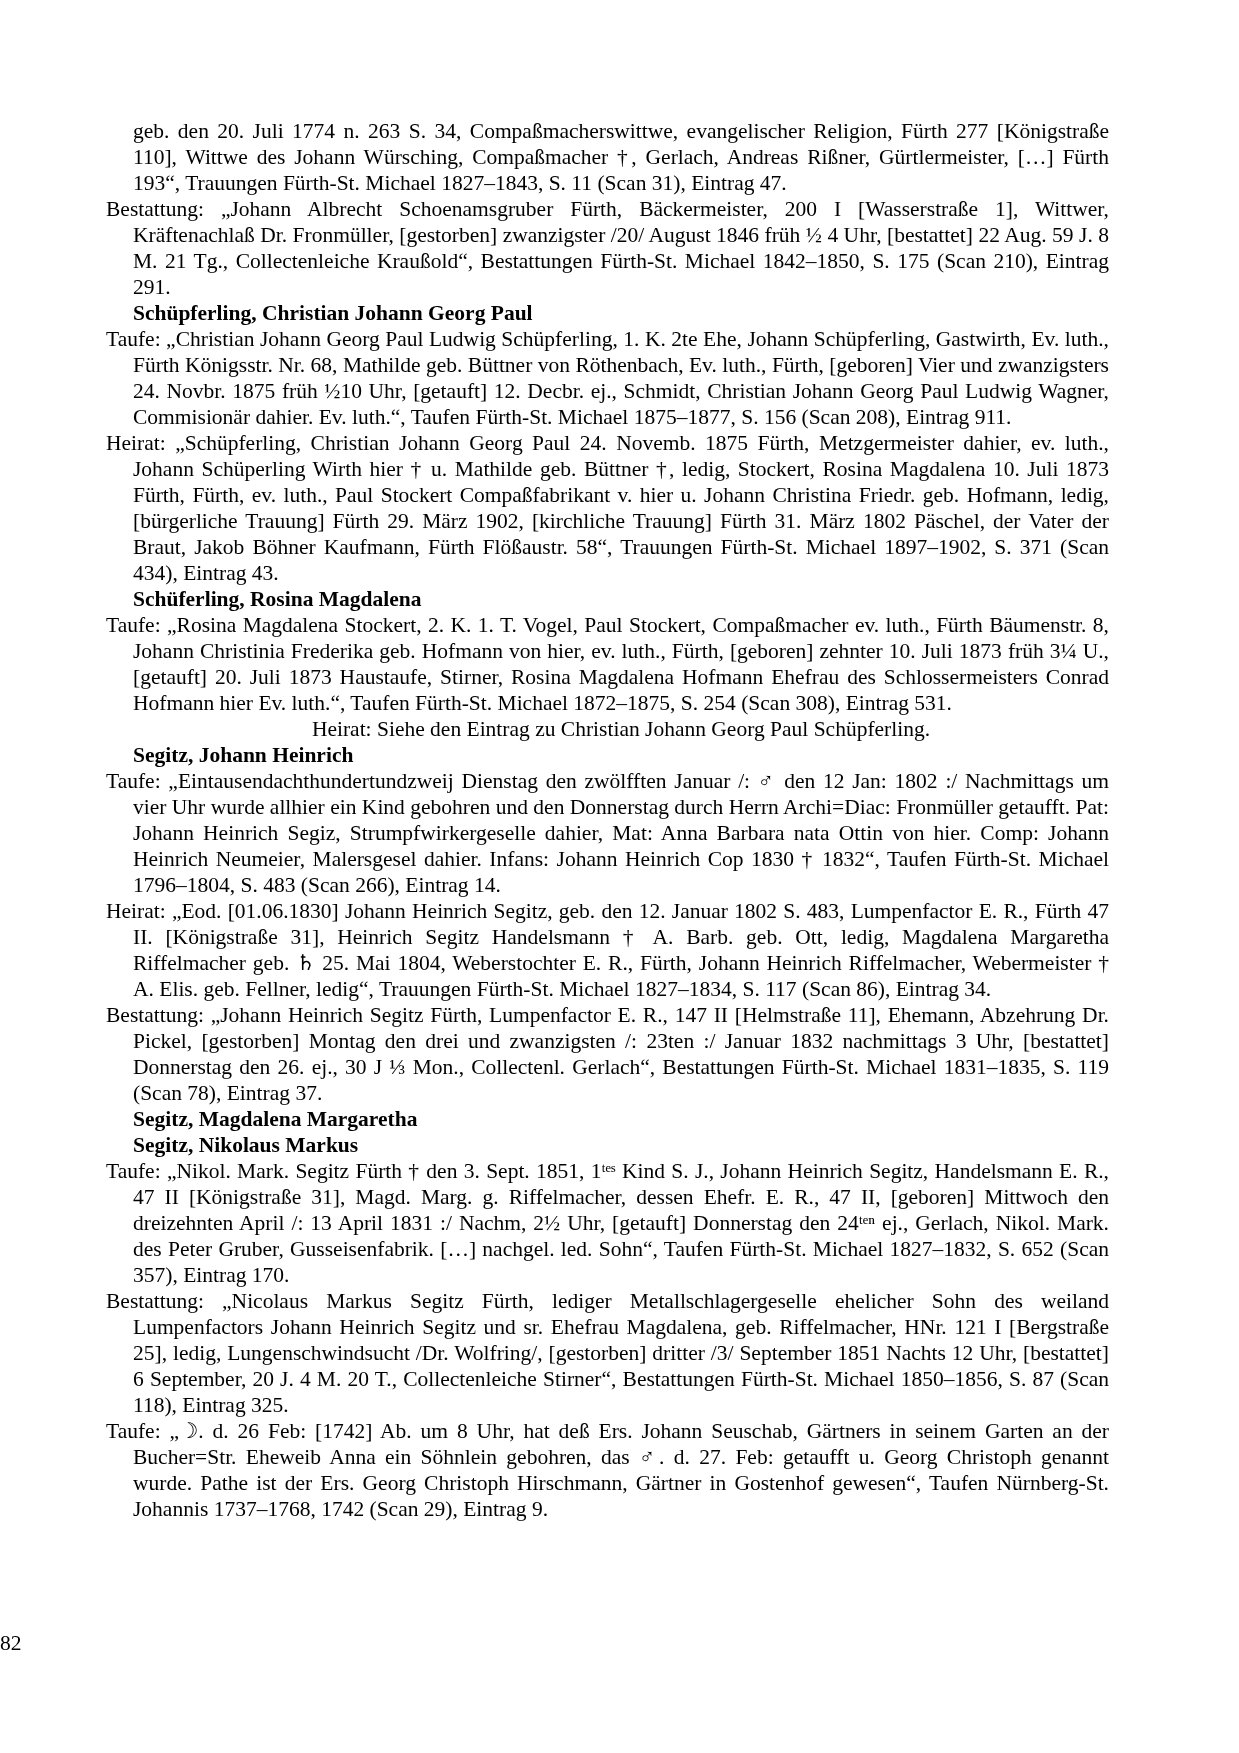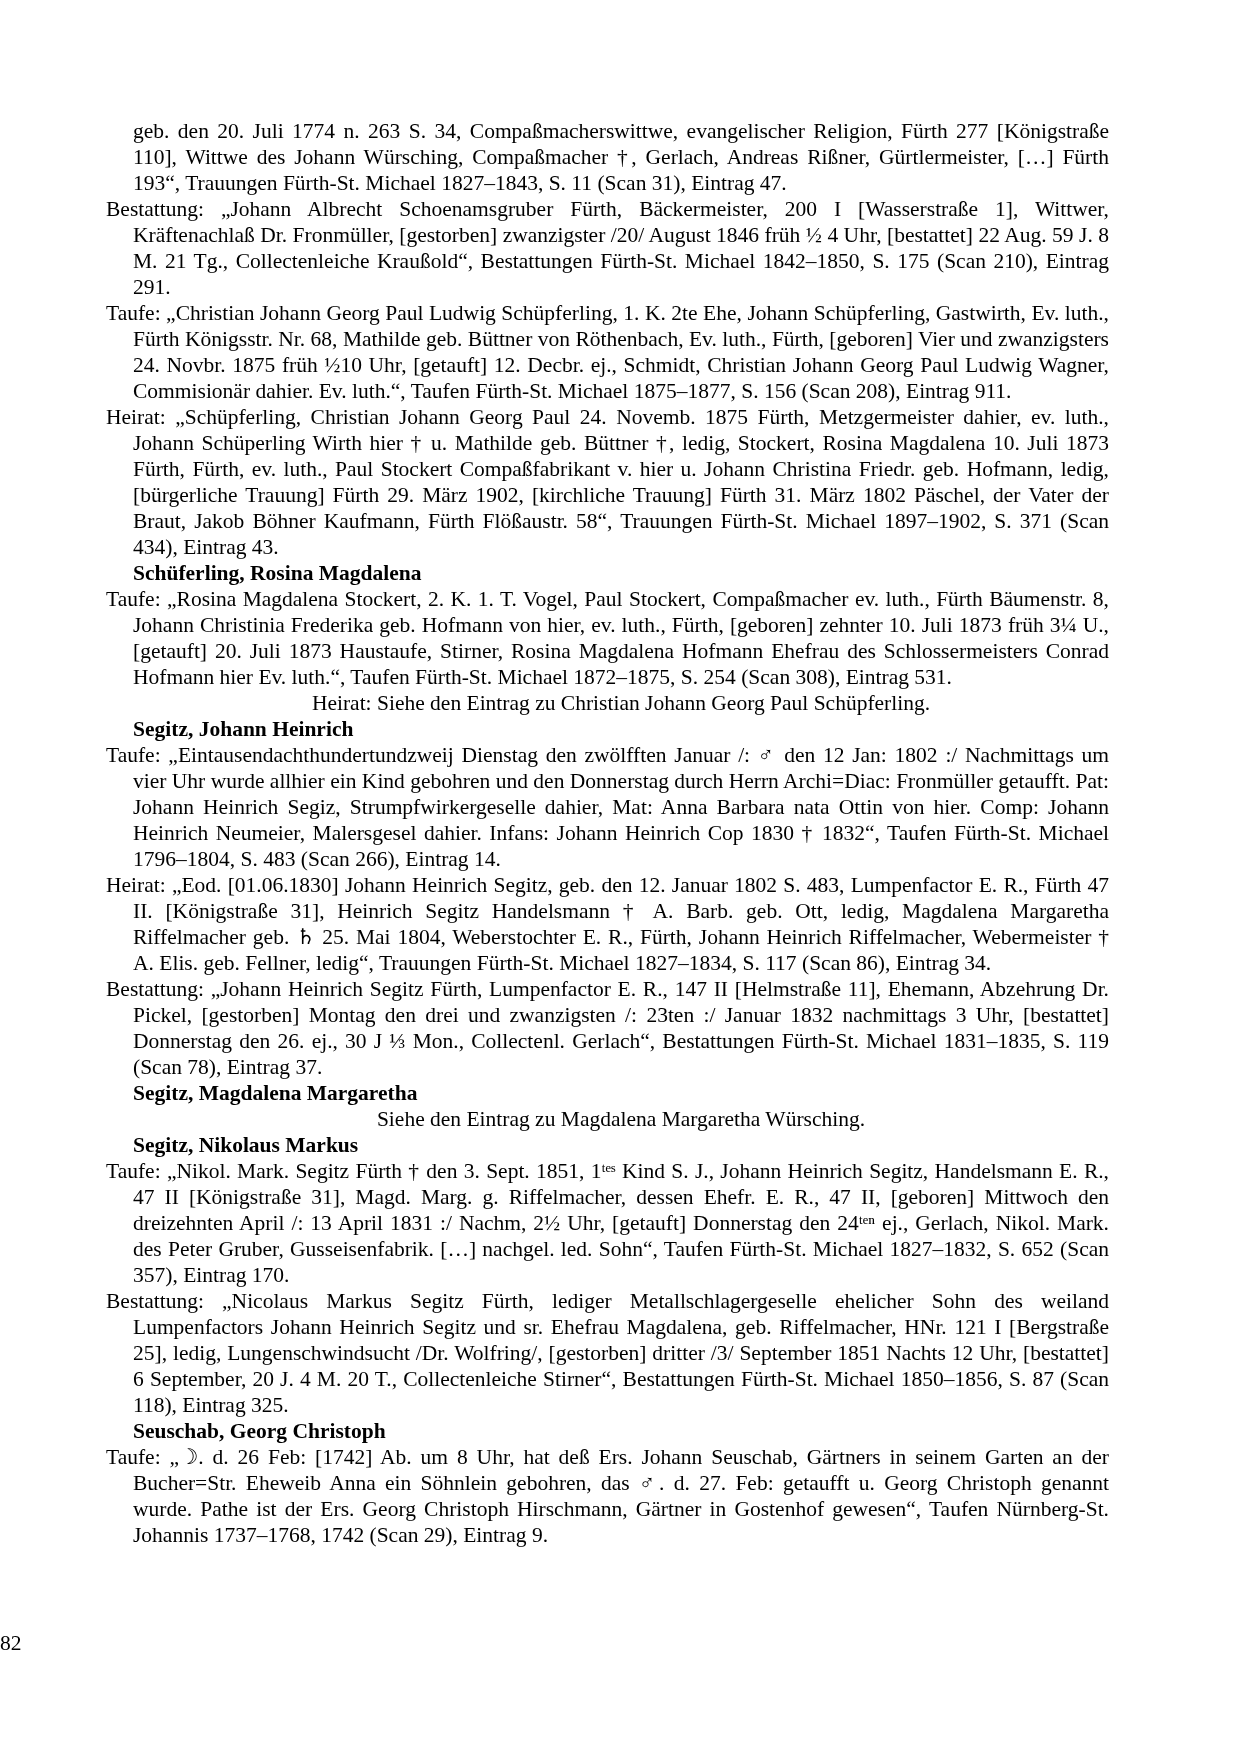--- a/index.html
+++ b/index.html
@@ -60,39 +60,38 @@
 </style>
 </head>
 <body>
 
 <div class="page">
   <div class="content">
 
     <p class="cont">geb. den 20. Juli 1774 n. 263 S. 34, Compaßmacherswittwe, evangelischer Religion, Fürth 277 [Königstraße 110], Wittwe des Johann Würsching, Compaßmacher †, Gerlach, Andreas Rißner, Gürtlermeister, […] Fürth 193“, Trauungen Fürth-St. Michael 1827–1843, S. 11 (Scan 31), Eintrag 47.</p>
     <p class="entry">Bestattung: „Johann Albrecht Schoenamsgruber Fürth, Bäckermeister, 200 I [Wasserstraße 1], Wittwer, Kräftenachlaß Dr. Fronmüller, [gestorben] zwanzigster /20/ August 1846 früh ½ 4 Uhr, [bestattet] 22 Aug. 59 J. 8 M. 21 Tg., Collectenleiche Kraußold“, Bestattungen Fürth-St. Michael 1842–1850, S. 175 (Scan 210), Eintrag 291.</p>
 
+    <h3 class="heading">Schüpferling, Christian Johann Georg Paul</h3>
     <p class="entry">Taufe: „Christian Johann Georg Paul Ludwig Schüpferling, 1. K. 2te Ehe, Johann Schüpferling, Gastwirth, Ev. luth., Fürth Königsstr. Nr. 68, Mathilde geb. Büttner von Röthenbach, Ev. luth., Fürth, [geboren] Vier und zwanzigsters 24. Novbr. 1875 früh ½10 Uhr, [getauft] 12. Decbr. ej., Schmidt, Christian Johann Georg Paul Ludwig Wagner, Commisionär dahier. Ev. luth.“, Taufen Fürth-St. Michael 1875–1877, S. 156 (Scan 208), Eintrag 911.</p>
     <p class="entry">Heirat: „Schüpferling, Christian Johann Georg Paul 24. Novemb. 1875 Fürth, Metzgermeister dahier, ev. luth., Johann Schüperling Wirth hier † u. Mathilde geb. Büttner †, ledig, Stockert, Rosina Magdalena 10. Juli 1873 Fürth, Fürth, ev. luth., Paul Stockert Compaßfabrikant v. hier u. Johann Christina Friedr. geb. Hofmann, ledig, [bürgerliche Trauung] Fürth 29. März 1902, [kirchliche Trauung] Fürth 31. März 1802 Päschel, der Vater der Braut, Jakob Böhner Kaufmann, Fürth Flößaustr. 58“, Trauungen Fürth-St. Michael 1897–1902, S. 371 (Scan 434), Eintrag 43.</p>
 
     <h3 class="heading">Schüferling, Rosina Magdalena</h3>
     <p class="entry">Taufe: „Rosina Magdalena Stockert, 2. K. 1. T. Vogel, Paul Stockert, Compaßmacher ev. luth., Fürth Bäumenstr. 8, Johann Christinia Frederika geb. Hofmann von hier, ev. luth., Fürth, [geboren] zehnter 10. Juli 1873 früh 3¼ U., [getauft] 20. Juli 1873 Haustaufe, Stirner, Rosina Magdalena Hofmann Ehefrau des Schlossermeisters Conrad Hofmann hier Ev. luth.“, Taufen Fürth-St. Michael 1872–1875, S. 254 (Scan 308), Eintrag 531.</p>
     <p class="plain">Heirat: Siehe den Eintrag zu Christian Johann Georg Paul Schüpferling.</p>
 
     <h3 class="heading">Segitz, Johann Heinrich</h3>
     <p class="entry">Taufe: „Eintausendachthundertundzweij Dienstag den zwölfften Januar /: ♂ den 12 Jan: 1802 :/ Nachmittags um vier Uhr wurde allhier ein Kind gebohren und den Donnerstag durch Herrn Archi=Diac: Fronmüller getaufft. Pat: Johann Heinrich Segiz, Strumpfwirkergeselle dahier, Mat: Anna Barbara nata Ottin von hier. Comp: Johann Heinrich Neumeier, Malersgesel dahier. Infans: Johann Heinrich Cop 1830 † 1832“, Taufen Fürth-St. Michael 1796–1804, S. 483 (Scan 266), Eintrag 14.</p>
     <p class="entry">Heirat: „Eod. [01.06.1830] Johann Heinrich Segitz, geb. den 12. Januar 1802 S. 483, Lumpenfactor E. R., Fürth 47 II. [Königstraße 31], Heinrich Segitz Handelsmann † A. Barb. geb. Ott, ledig, Magdalena Margaretha Riffelmacher geb. ♄ 25. Mai 1804, Weberstochter E. R., Fürth, Johann Heinrich Riffelmacher, Webermeister † A. Elis. geb. Fellner, ledig“, Trauungen Fürth-St. Michael 1827–1834, S. 117 (Scan 86), Eintrag 34.</p>
     <p class="entry">Bestattung: „Johann Heinrich Segitz Fürth, Lumpenfactor E. R., 147 II [Helmstraße 11], Ehemann, Abzehrung Dr. Pickel, [gestorben] Montag den drei und zwanzigsten /: 23ten :/ Januar 1832 nachmittags 3 Uhr, [bestattet] Donnerstag den 26. ej., 30 J ⅓ Mon., Collectenl. Gerlach“, Bestattungen Fürth-St. Michael 1831–1835, S. 119 (Scan 78), Eintrag 37.</p>
 
     <h3 class="heading">Segitz, Magdalena Margaretha</h3>
-    <p class="plain">Siehe den Eintrag zu Magdalena Margaretha Würsching.</p>
 
     <h3 class="heading">Segitz, Nikolaus Markus</h3>
     <p class="entry">Taufe: „Nikol. Mark. Segitz Fürth † den 3. Sept. 1851, 1ᵗᵉˢ Kind S. J., Johann Heinrich Segitz, Handelsmann E. R., 47 II [Königstraße 31], Magd. Marg. g. Riffelmacher, dessen Ehefr. E. R., 47 II, [geboren] Mittwoch den dreizehnten April /: 13 April 1831 :/ Nachm, 2½ Uhr, [getauft] Donnerstag den 24ᵗᵉⁿ ej., Gerlach, Nikol. Mark. des Peter Gruber, Gusseisenfabrik. […] nachgel. led. Sohn“, Taufen Fürth-St. Michael 1827–1832, S. 652 (Scan 357), Eintrag 170.</p>
     <p class="entry">Bestattung: „Nicolaus Markus Segitz Fürth, lediger Metallschlagergeselle ehelicher Sohn des weiland Lumpenfactors Johann Heinrich Segitz und sr. Ehefrau Magdalena, geb. Riffelmacher, HNr. 121 I [Bergstraße 25], ledig, Lungenschwindsucht /Dr. Wolfring/, [gestorben] dritter /3/ September 1851 Nachts 12 Uhr, [bestattet] 6 September, 20 J. 4 M. 20 T., Collectenleiche Stirner“, Bestattungen Fürth-St. Michael 1850–1856, S. 87 (Scan 118), Eintrag 325.</p>
 
 
-    <h3 class="heading">Seuschab, Georg Christoph</h3>
     <p class="entry">Taufe: „☽. d. 26 Feb: [1742] Ab. um 8 Uhr, hat deß Ers. Johann Seuschab, Gärtners in seinem Garten an der Bucher=Str. Eheweib Anna ein Söhnlein gebohren, das ♂. d. 27. Feb: getaufft u. Georg Christoph genannt wurde. Pathe ist der Ers. Georg Christoph Hirschmann, Gärtner in Gostenhof gewesen“, Taufen Nürnberg-St. Johannis 1737–1768, 1742 (Scan 29), Eintrag 9.</p>
 
   </div>
 
   <div class="footer">82</div>
 </div>
 
 </body></html>

